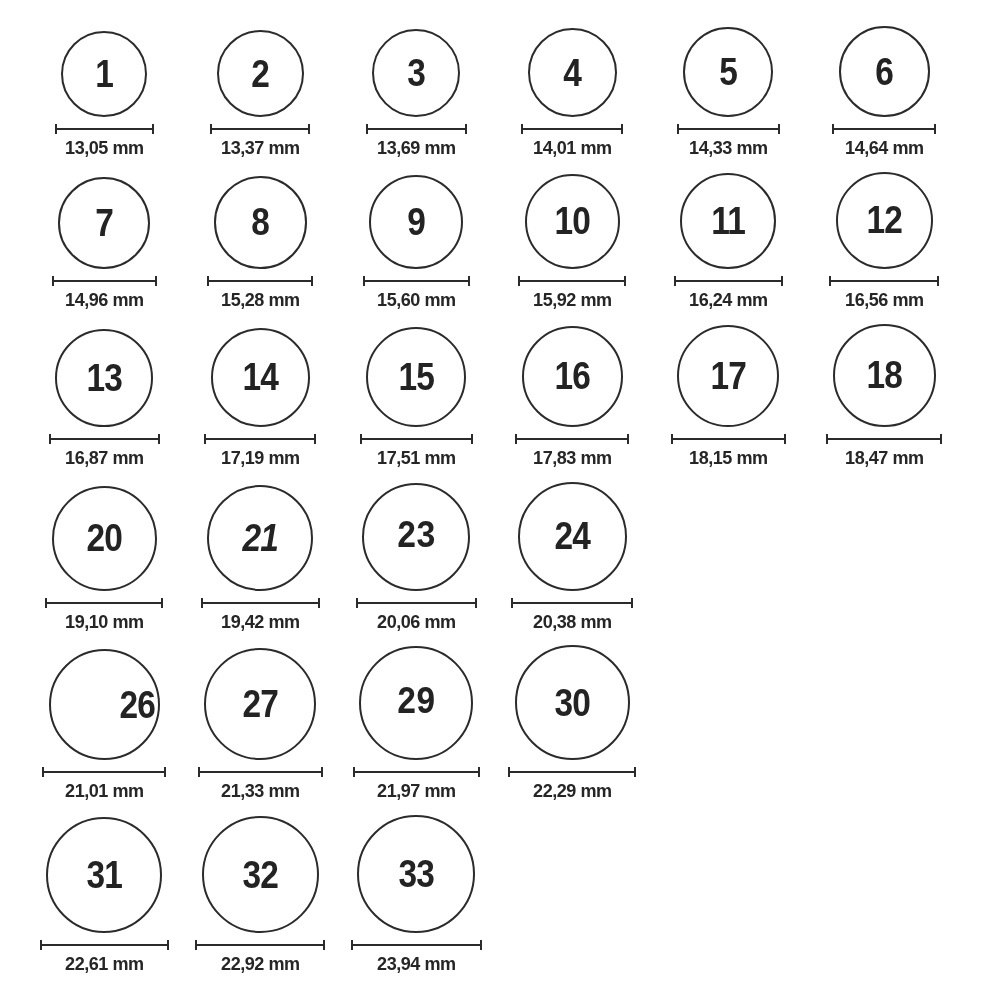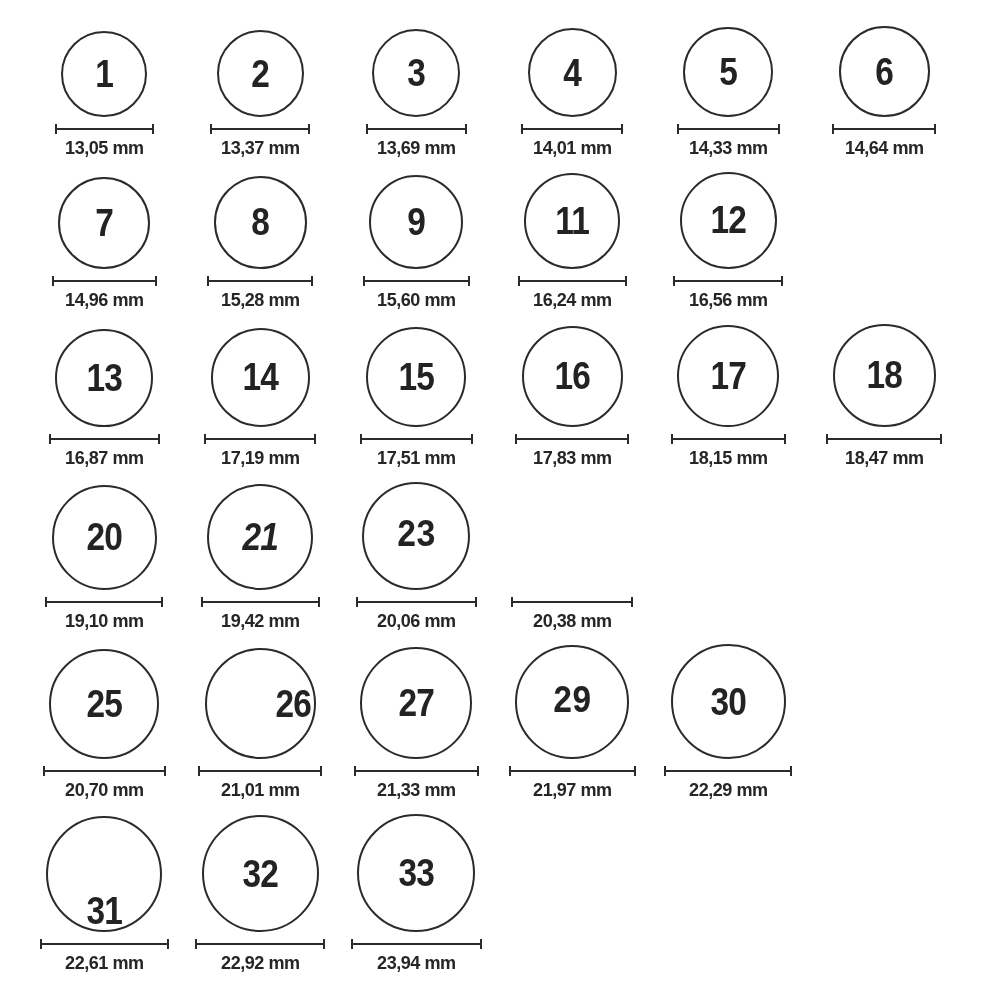--- a/index.html
+++ b/index.html
@@ -154,20 +154,29 @@
       <div class="cell">
     <div class="circle" style="width: 94px; height: 94px;">
       <span class="num">9</span>
     </div>
     <div class="dim" style="width: 103px;">
       <span class="dim-line"></span>
     </div>
     <div class="label">15,60 mm</div>
   </div>
       <div class="cell">
+    <div class="circle" style="width: 95px; height: 95px;">
+      <span class="num">10</span>
+    </div>
+    <div class="dim" style="width: 104px;">
+      <span class="dim-line"></span>
+    </div>
+    <div class="label">15,92 mm</div>
+  </div>
+      <div class="cell">
     <div class="circle" style="width: 96px; height: 96px;">
       <span class="num">11</span>
     </div>
     <div class="dim" style="width: 105px;">
       <span class="dim-line"></span>
     </div>
     <div class="label">16,24 mm</div>
   </div>
       <div class="cell">
     <div class="circle" style="width: 97px; height: 97px;">
@@ -257,36 +266,30 @@
       <div class="cell">
     <div class="circle" style="width: 108px; height: 108px; font-family: Liberation Mono, monospace;">
       <span class="num">23</span>
     </div>
     <div class="dim" style="width: 117px;">
       <span class="dim-line"></span>
     </div>
     <div class="label">20,06 mm</div>
   </div>
       <div class="cell">
+    <div class="circle" style="width: 109px; height: 109px;">
+      <span class="num">24</span>
+    </div>
     <div class="dim" style="width: 118px;">
       <span class="dim-line"></span>
     </div>
     <div class="label">20,38 mm</div>
   </div>
     </div>
     <div class="row">
-      <div class="cell">
-    <div class="circle" style="width: 110px; height: 110px;">
-      <span class="num">25</span>
-    </div>
-    <div class="dim" style="width: 119px;">
-      <span class="dim-line"></span>
-    </div>
-    <div class="label">20,70 mm</div>
-  </div>
       <div class="cell">
     <div class="circle" style="width: 111px; height: 111px; justify-content: flex-end;">
       <span class="num">26</span>
     </div>
     <div class="dim" style="width: 120px;">
       <span class="dim-line"></span>
     </div>
     <div class="label">21,01 mm</div>
   </div>
       <div class="cell">
@@ -312,21 +315,21 @@
       <span class="num">30</span>
     </div>
     <div class="dim" style="width: 124px;">
       <span class="dim-line"></span>
     </div>
     <div class="label">22,29 mm</div>
   </div>
     </div>
     <div class="row">
       <div class="cell">
-    <div class="circle" style="width: 116px; height: 116px; align-items: flex-end;">
+    <div class="circle" style="width: 116px; height: 116px;">
       <span class="num">31</span>
     </div>
     <div class="dim" style="width: 125px;">
       <span class="dim-line"></span>
     </div>
     <div class="label">22,61 mm</div>
   </div>
       <div class="cell">
     <div class="circle" style="width: 117px; height: 117px;">
       <span class="num">32</span>

